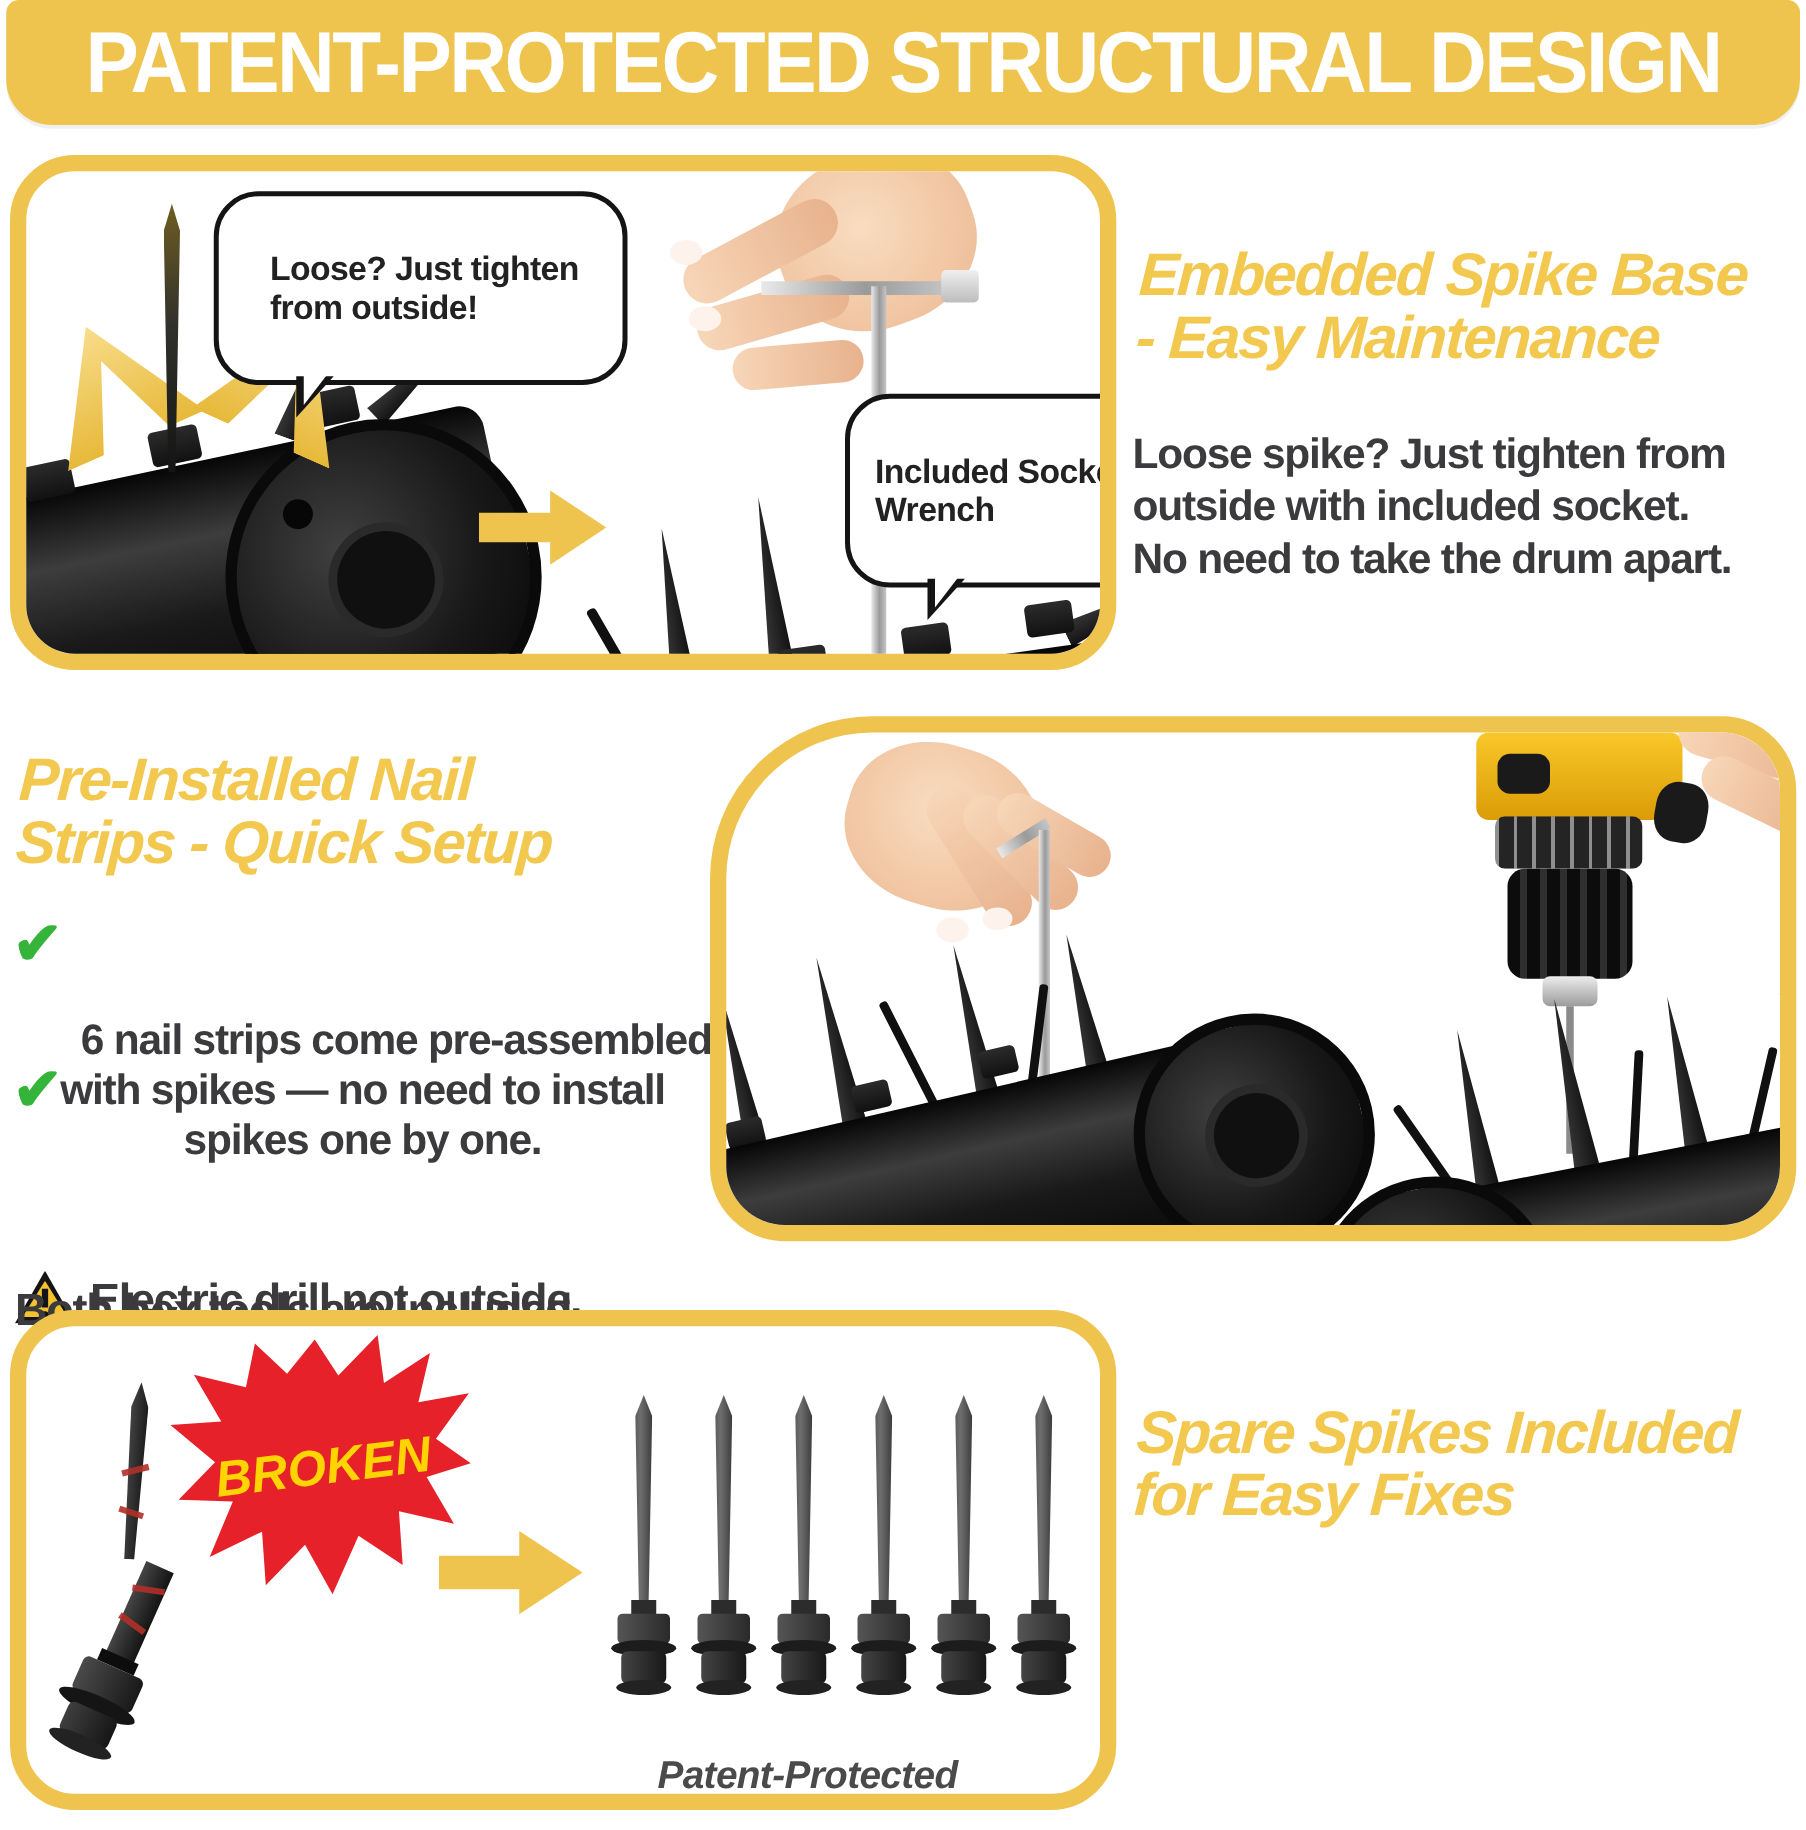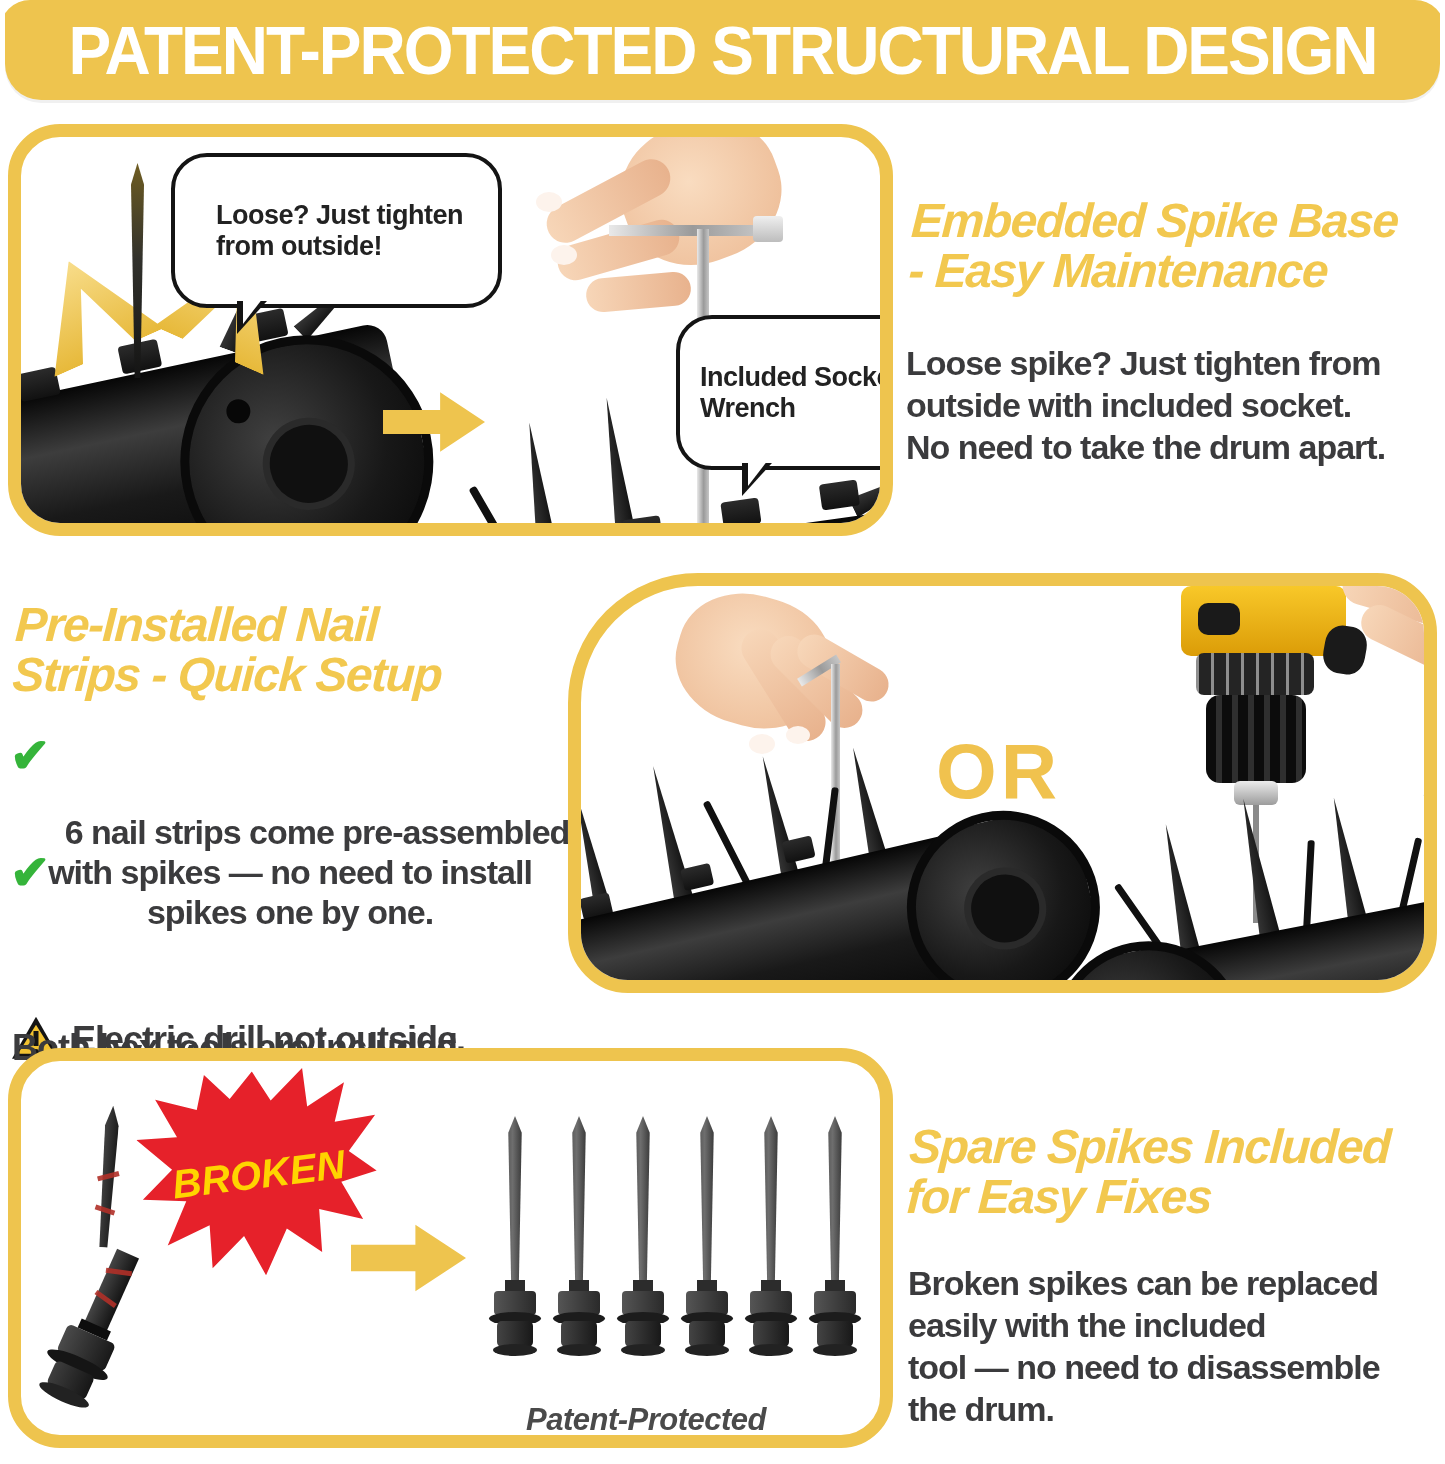--- a/index.html
+++ b/index.html
@@ -1,18 +1,18 @@
 <!DOCTYPE html>
 <html><head>
 <meta charset="utf-8">
 <title>Patent-Protected Structural Design</title>
 <style>
   html,body{margin:0;padding:0;background:#ffffff;}
   .page{position:relative;width:1445px;height:1464px;background:#fff;overflow:hidden;
-        font-family:"Liberation Sans",sans-serif;border-radius:30px;}
+        font-family:"Liberation Sans",sans-serif;}
   .abs{position:absolute;}
   i{display:block;font-style:normal;}
 
   
   .banner{position:absolute;left:5px;top:0;width:1435px;height:100px;background:#EEC44E;
           border-radius:10px 10px 36px 36px;display:flex;align-items:center;justify-content:center;
           box-shadow:0 3px 0 rgba(0,0,0,0.06);}
   .banner span{color:#fff;font-weight:bold;font-size:64px;letter-spacing:-2px;white-space:nowrap;
                transform:scaleY(1.08);}
 
@@ -217,21 +217,20 @@
       <i class="tie" style="left:235px;top:-20px;width:7px;height:110px;transform:rotate(-14deg);"></i>
       <i class="tie" style="left:335px;top:-6px;width:7px;height:95px;transform:rotate(20deg);"></i>
       <i class="nut" style="left:80px;top:48px;width:30px;height:22px;"></i>
       <i class="nut" style="left:185px;top:42px;width:30px;height:22px;"></i>
       <i class="nut" style="left:290px;top:38px;width:30px;height:22px;"></i>
       <i class="drumbody" style="left:0;top:68px;width:470px;height:150px;"></i>
       <i class="cap" style="left:395px;top:55px;width:175px;height:175px;"></i>
       <i class="hub" style="left:452px;top:112px;width:68px;height:68px;"></i>
     </div>
 
-    <div class="or" style="left:355px;top:140px;">OR</div>
 
     <div class="abs" style="left:545px;top:-15px;width:320px;height:360px;">
       <i class="drill-housing" style="left:55px;top:15px;width:165px;height:70px;"></i>
       <i class="drill-dark" style="left:72px;top:32px;width:42px;height:32px;"></i>
       <i class="drill-dark" style="left:198px;top:55px;width:42px;height:48px;transform:rotate(10deg);border-radius:40%;"></i>
       <i class="finger" style="left:215px;top:5px;width:120px;height:40px;transform:rotate(16deg);"></i>
       <i class="finger" style="left:232px;top:48px;width:100px;height:36px;transform:rotate(26deg);"></i>
       <i class="abs clutch" style="left:70px;top:82px;width:118px;height:42px;border-radius:8px;"></i>
       <i class="abs knurl" style="left:80px;top:124px;width:100px;height:88px;border-radius:14px;"></i>
       <i class="abs" style="left:108px;top:210px;width:44px;height:24px;background:linear-gradient(180deg,#ececec,#9c9c9c);border-radius:6px;"></i>
@@ -327,18 +326,14 @@
           <i class="sp-washer2"></i>
         </div>
     </div>
 
     <p class="caption" style="left:455px;top:310px;width:340px;">Patent-Protected
 Structural Design</p>
   </section>
 
   <h2 class="h-yel" style="left:908px;top:1082px;width:540px;">Spare Spikes Included
 for Easy Fixes</h2>
-  <p class="txt" style="left:908px;top:1228px;width:530px;">Broken spikes can be replaced
-easily with the included
-tool — no need to disassemble
-the drum.</p>
 
 </div>
 
 </body></html>

